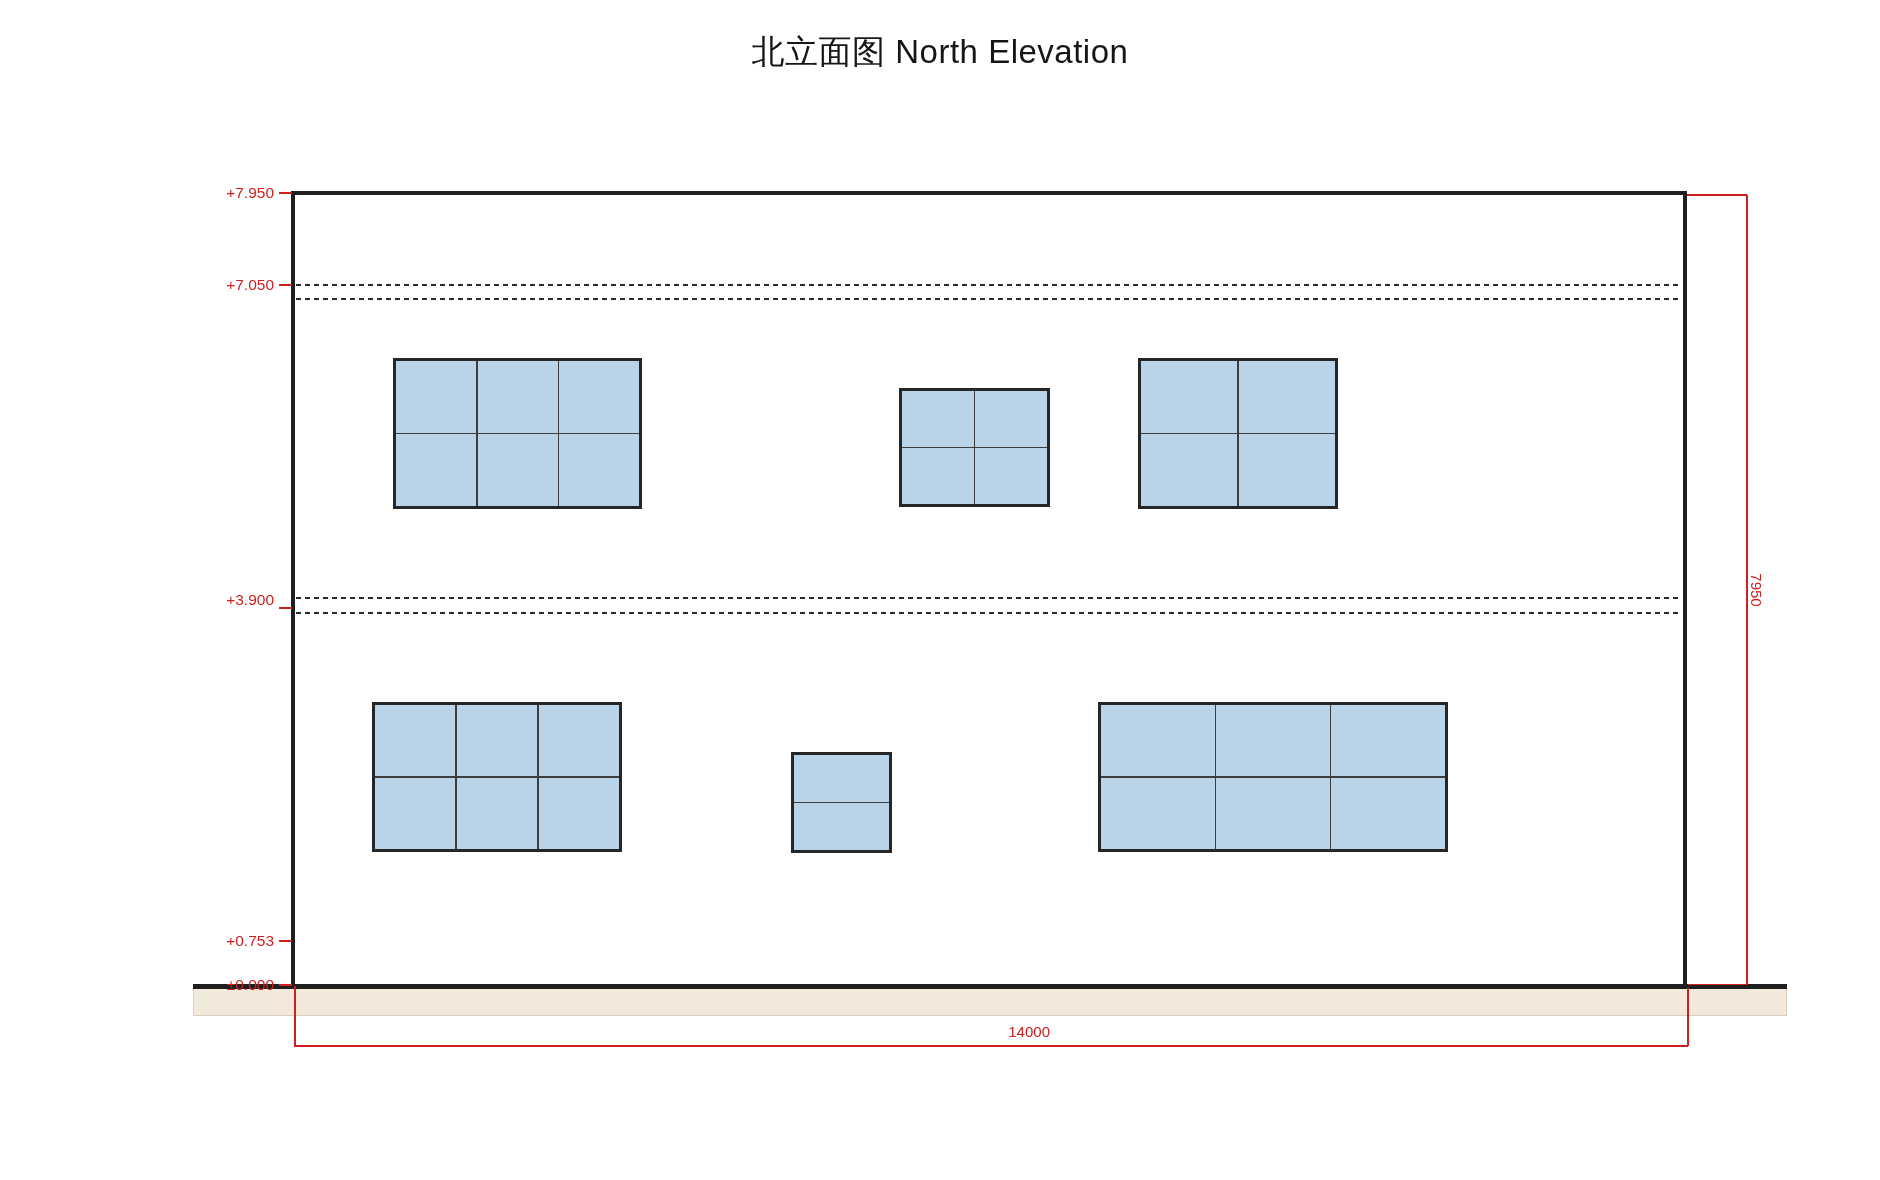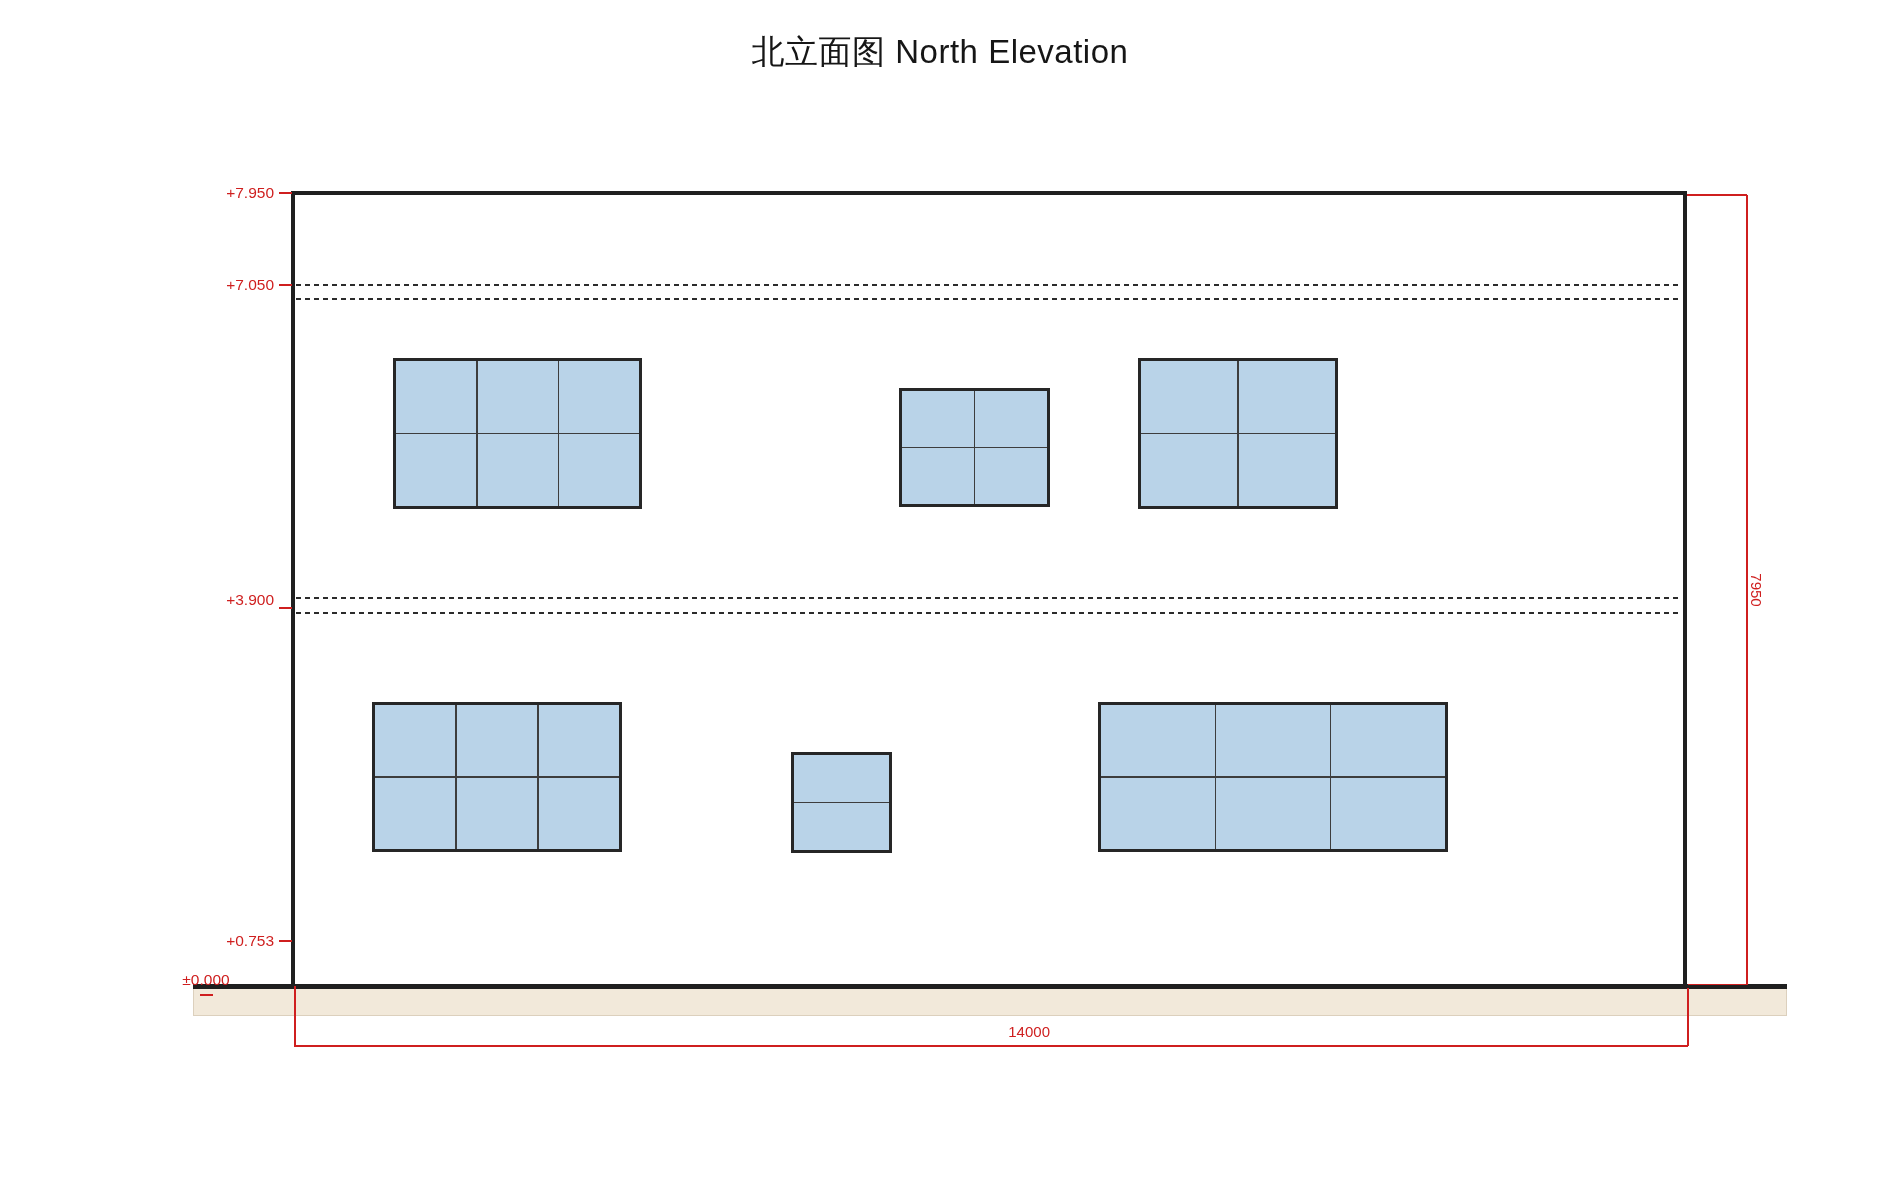--- a/index.html
+++ b/index.html
@@ -157,19 +157,19 @@
         <span class="elev-tick"></span>
       </div>
       <div class="elev-marker" style="top: 587px; align-items: flex-end;">
         <span class="elev-label">+3.900</span>
         <span class="elev-tick"></span>
       </div>
       <div class="elev-marker" style="top: 930px;">
         <span class="elev-label">+0.753</span>
         <span class="elev-tick"></span>
       </div>
-      <div class="elev-marker" style="top: 974px; flex-direction: column;">
+      <div class="elev-marker" style="top: 974px;">
         <span class="elev-label">±0.000</span>
         <span class="elev-tick"></span>
       </div>
     </div>
 
 </div>
 
 </body></html>

